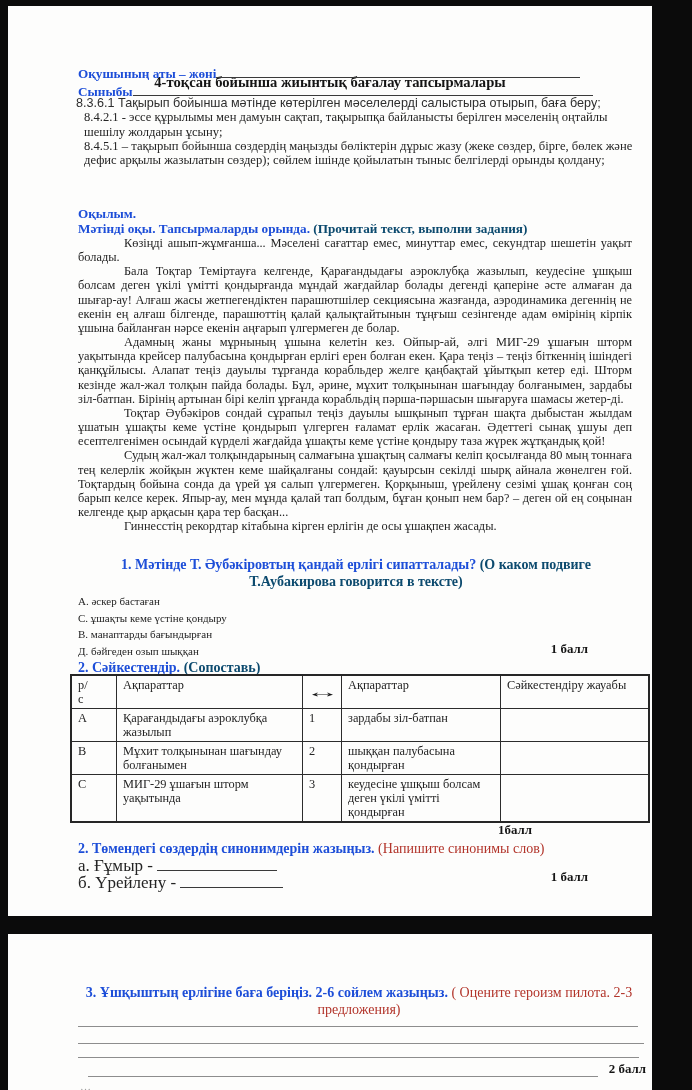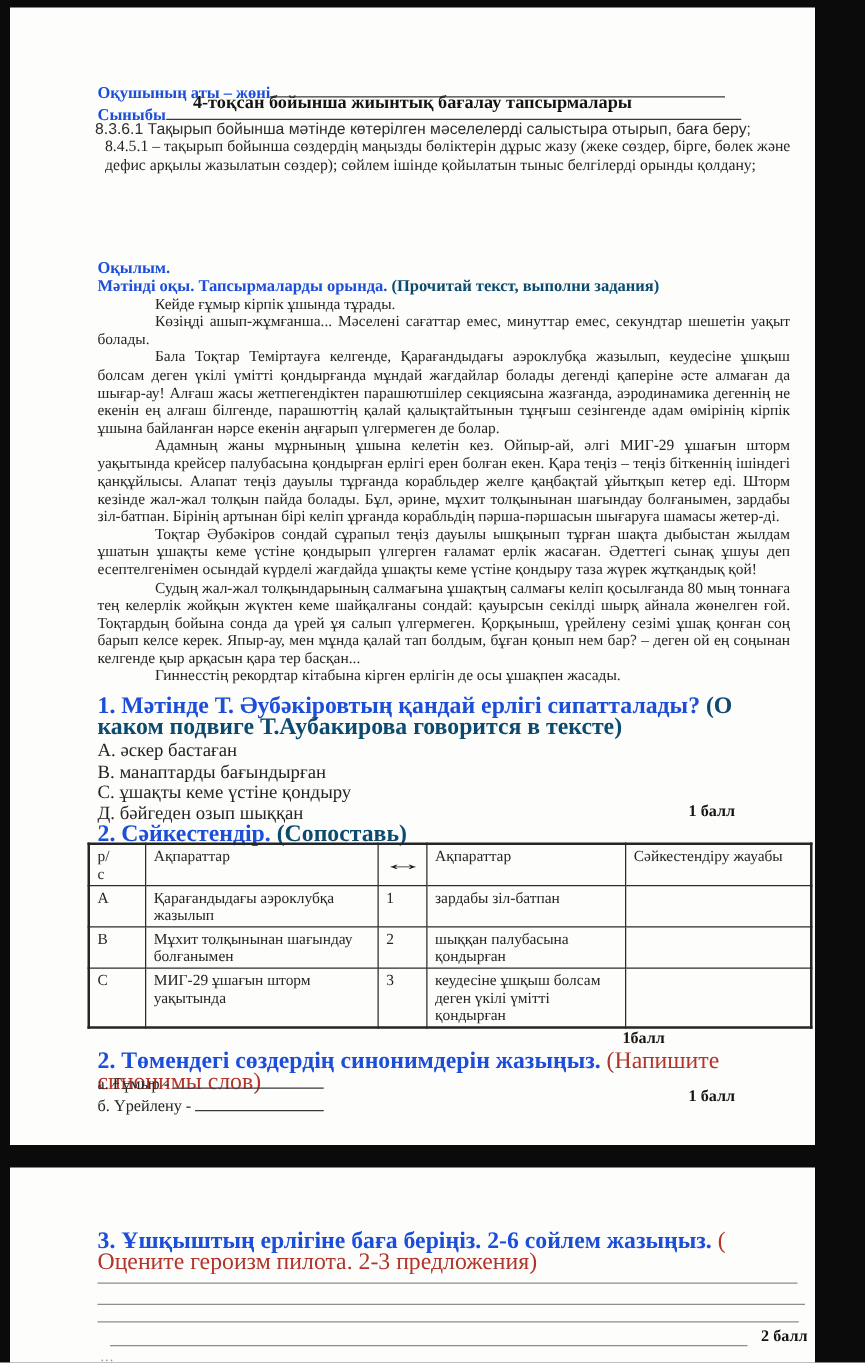--- a/index.html
+++ b/index.html
@@ -28,87 +28,87 @@
   .blank{display:inline-block;border-bottom:1.4px solid #3a3a3a;height:13px;vertical-align:baseline;}
 
   .criteria{left:68px;top:90px;width:560px;font-size:12.6px;line-height:14.3px;}
   .criteria .crit{margin:0;}
   .criteria .crit.indent{padding-left:8px;}
 
   .sec-head{font-size:13.2px;}
   .para-block{left:70px;top:230px;width:554px;font-size:12.35px;line-height:14.15px;text-align:justify;}
   .para-block p{margin:0;text-indent:46px;}
 
-  .q-head{font-size:19px;line-height:17px;}
-  .options{left:70px;top:587px;width:420px;font-size:15px;line-height:16.6px;}
+  .q-head{font-size:14px;line-height:17px;text-align:center;}
+  .options{left:70px;top:587px;width:420px;font-size:11px;line-height:16.6px;}
   .options div{white-space:nowrap;}
   .pts{font-size:12.9px;font-weight:bold;color:#151515;white-space:nowrap;}
 
   table.match{
     border-collapse:collapse;table-layout:fixed;
     position:absolute;left:62px;top:668px;width:528px;
     font-size:12.35px;line-height:14px;color:#242424;
     border:2px solid #262626;
   }
   table.match td{border:1px solid #2c2c2c;vertical-align:top;padding:2px 5px 2px 6px;}
   td.c-rs{width:33px;border-right:3px double #2c2c2c;}
   td.c-left{width:174px;}
   td.c-num{width:38px;}
   td.c-right{width:147px;}
   td.c-ans{width:136px;margin-left:33px;}
   .pre{white-space:pre-line;}
   .arrow-cell{vertical-align:middle !important;text-align:center;padding:0 !important;}
   .arrow-glyph{display:inline-block;font-size:15px;transform:scaleX(2.3);color:#141414;}
 
-  .syn-items{left:70px;width:480px;font-size:13px;line-height:16px;}
+  .syn-items{left:70px;width:480px;font-size:17px;line-height:16px;}
 
   .ansline{border-top:1.6px solid #8d8d8d;height:0;}
   .artifact{color:#9a9a9a;font-size:11px;letter-spacing:1px;}
 </style>
 </head>
 <body>
 
 <div class="page" id="page1">
 
   <div class="abs doc-title">4-тоқсан бойынша жиынтық бағалау тапсырмалары</div>
 
   <div class="abs formline" style="top:58px;">
     <span class="b">Оқушының аты – жөні</span><span class="blank" style="width:364px;"></span>
   </div>
   <div class="abs formline" style="top:76px;">
     <span class="b">Сыныбы</span><span class="blank" style="width:460px;"></span>
   </div>
 
   <div class="abs criteria">
     <p class="crit sans">8.3.6.1 Тақырып бойынша  мәтінде көтерілген мәселелерді салыстыра отырып,  баға беру;</p>
+    <p class="crit indent">8.4.2.1 - эссе құрылымы мен дамуын сақтап, тақырыпқа байланысты берілген мәселенің  оңтайлы шешілу жолдарын ұсыну;</p>
     <p class="crit indent">8.4.5.1 – тақырып бойынша сөздердің маңызды бөліктерін дұрыс жазу (жеке сөздер, бірге, бөлек және дефис арқылы жазылатын сөздер); сөйлем ішінде қойылатын тыныс белгілерді орынды қолдану;</p>
   </div>
 
   <div class="abs sec-head b" style="left:70px;top:200px;">Оқылым.</div>
   <div class="abs sec-head" style="left:70px;top:215px;">
     <span class="b">Мәтінді оқы. Тапсырмаларды орында. </span><span class="redb">(Прочитай текст, выполни задания)</span>
   </div>
 
   <div class="abs para-block">
-    <p>Кейде ғұмыр кірпік ұшында тұрады.</p>
     <p>Көзіңді ашып-жұмғанша... Мәселені сағаттар емес, минуттар емес, секундтар шешетін уақыт болады.</p>
     <p>Бала Тоқтар Теміртауға келгенде, Қарағандыдағы аэроклубқа жазылып, кеудесіне ұшқыш болсам деген үкілі үмітті қондырғанда мұндай жағдайлар болады дегенді қаперіне әсте алмаған да шығар-ау! Алғаш жасы жетпегендіктен парашютшілер секциясына жазғанда, аэродинамика дегеннің не екенін ең алғаш білгенде, парашюттің қалай қалықтайтынын тұңғыш сезінгенде адам өмірінің кірпік ұшына байланған нәрсе екенін аңғарып үлгермеген де болар.</p>
     <p>Адамның жаны мұрнының ұшына келетін кез. Ойпыр-ай, әлгі МИГ-29 ұшағын шторм уақытында крейсер палубасына қондырған ерлігі ерен болған екен. Қара теңіз – теңіз біткеннің ішіндегі қанқұйлысы. Алапат теңіз дауылы тұрғанда корабльдер желге қаңбақтай ұйытқып кетер еді. Шторм кезінде жал-жал толқын пайда болады. Бұл, әрине, мұхит толқынынан шағындау болғанымен, зардабы зіл-батпан. Бірінің артынан бірі келіп ұрғанда корабльдің пәрша-пәршасын шығаруға шамасы жетер-ді.</p>
     <p>Тоқтар Әубәкіров сондай сұрапыл теңіз дауылы ышқынып тұрған шақта дыбыстан жылдам ұшатын ұшақты кеме үстіне қондырып үлгерген ғаламат ерлік жасаған. Әдеттегі сынақ ұшуы деп есептелгенімен осындай күрделі жағдайда ұшақты кеме үстіне қондыру таза жүрек жұтқандық қой!</p>
     <p>Судың жал-жал толқындарының салмағына ұшақтың салмағы келіп қосылғанда 80 мың тоннаға тең келерлік жойқын жүктен кеме шайқалғаны сондай: қауырсын секілді шырқ айнала жөнелген ғой. Тоқтардың бойына сонда да үрей ұя салып үлгермеген. Қорқыныш, үрейлену сезімі ұшақ қонған соң барып келсе керек. Япыр-ау, мен мұнда қалай тап болдым, бұған қонып нем бар? – деген ой ең соңынан келгенде қыр арқасын қара тер басқан...</p>
     <p>Гиннесстің рекордтар кітабына кірген ерлігін де осы ұшақпен жасады.</p>
   </div>
 
   <div class="abs q-head" style="left:70px;top:550px;width:556px;">
     <span class="b">1. Мәтінде Т. Әубәкіровтың қандай ерлігі  сипатталады? </span><span class="redb">(О каком подвиге Т.Аубакирова говорится в тексте)</span>
   </div>
   <div class="abs options">
     <div>А. әскер бастаған</div>
+    <div>С. ұшақты кеме үстіне қондыру</div>
     <div>В. манаптарды бағындырған</div>
-    <div>С. ұшақты кеме үстіне қондыру</div>
     <div>Д. бәйгеден озып шыққан</div>
   </div>
   <div class="abs pts" style="left:470px;top:636px;width:110px;text-align:right;">1 балл</div>
 
   <div class="abs q-head" style="left:70px;top:653px;">
     <span class="b">2. Сәйкестендір. </span><span class="redb">(Сопоставь)</span>
   </div>
 
   <table class="match">
     <tbody>

